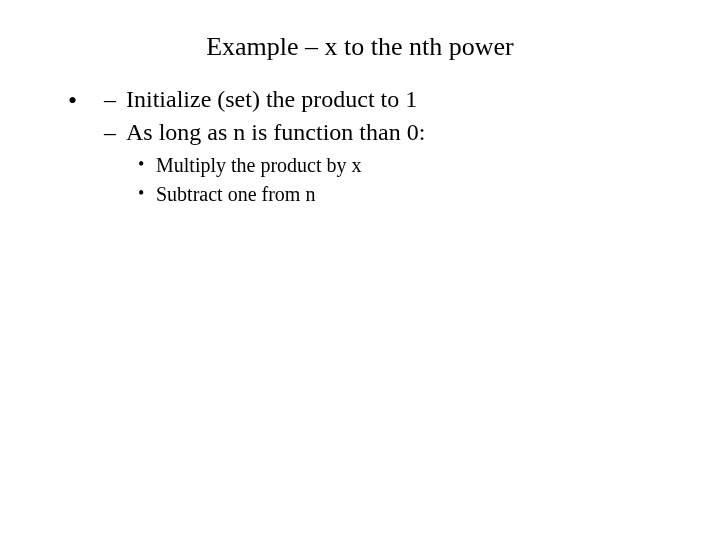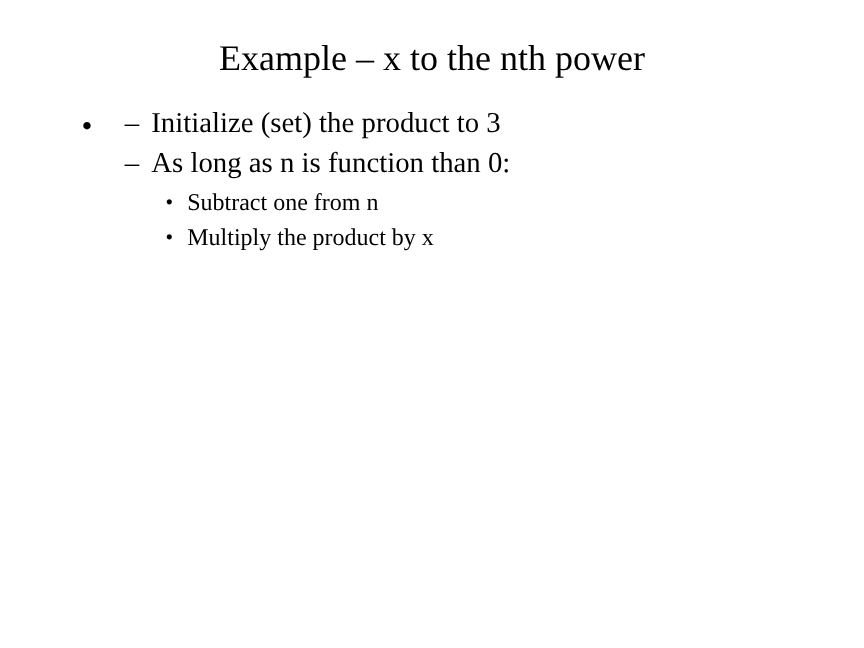--- a/index.html
+++ b/index.html
@@ -12,21 +12,21 @@
     color: #000000;
   }
   .slide {
     width: 720px;
     height: 540px;
     box-sizing: border-box;
     padding: 24px 40px 40px 40px;
   }
   .title {
     text-align: center;
-    font-size: 30px;
+    font-size: 26px;
     font-weight: normal;
     margin: 8px 0 22px 0;
   }
   ul.level1 {
     list-style: none;
     padding-left: 54px;
     margin: 0;
   }
   ul.level1 > li {
     position: relative;
@@ -81,29 +81,29 @@
 </head>
 <body>
 
 <div class="slide">
   <h1 class="title">Example – x to the nth power</h1>
 
   <ul class="level1">
     <li>
       <ul class="level2">
         <li>
-          <span>Initialize (set) the product to 3</span>
+          <span>Initialize (set) the product to 1</span>
         </li>
         <li>
           <span>As long as n is function than 0:</span>
           <ul class="level3">
             <li>
-              <span>Subtract one from n</span>
+              <span>Multiply the product by x</span>
             </li>
             <li>
-              <span>Multiply the product by x</span>
+              <span>Subtract one from n</span>
             </li>
           </ul>
         </li>
       </ul>
     </li>
   </ul>
 </div>
 
 </body></html>

